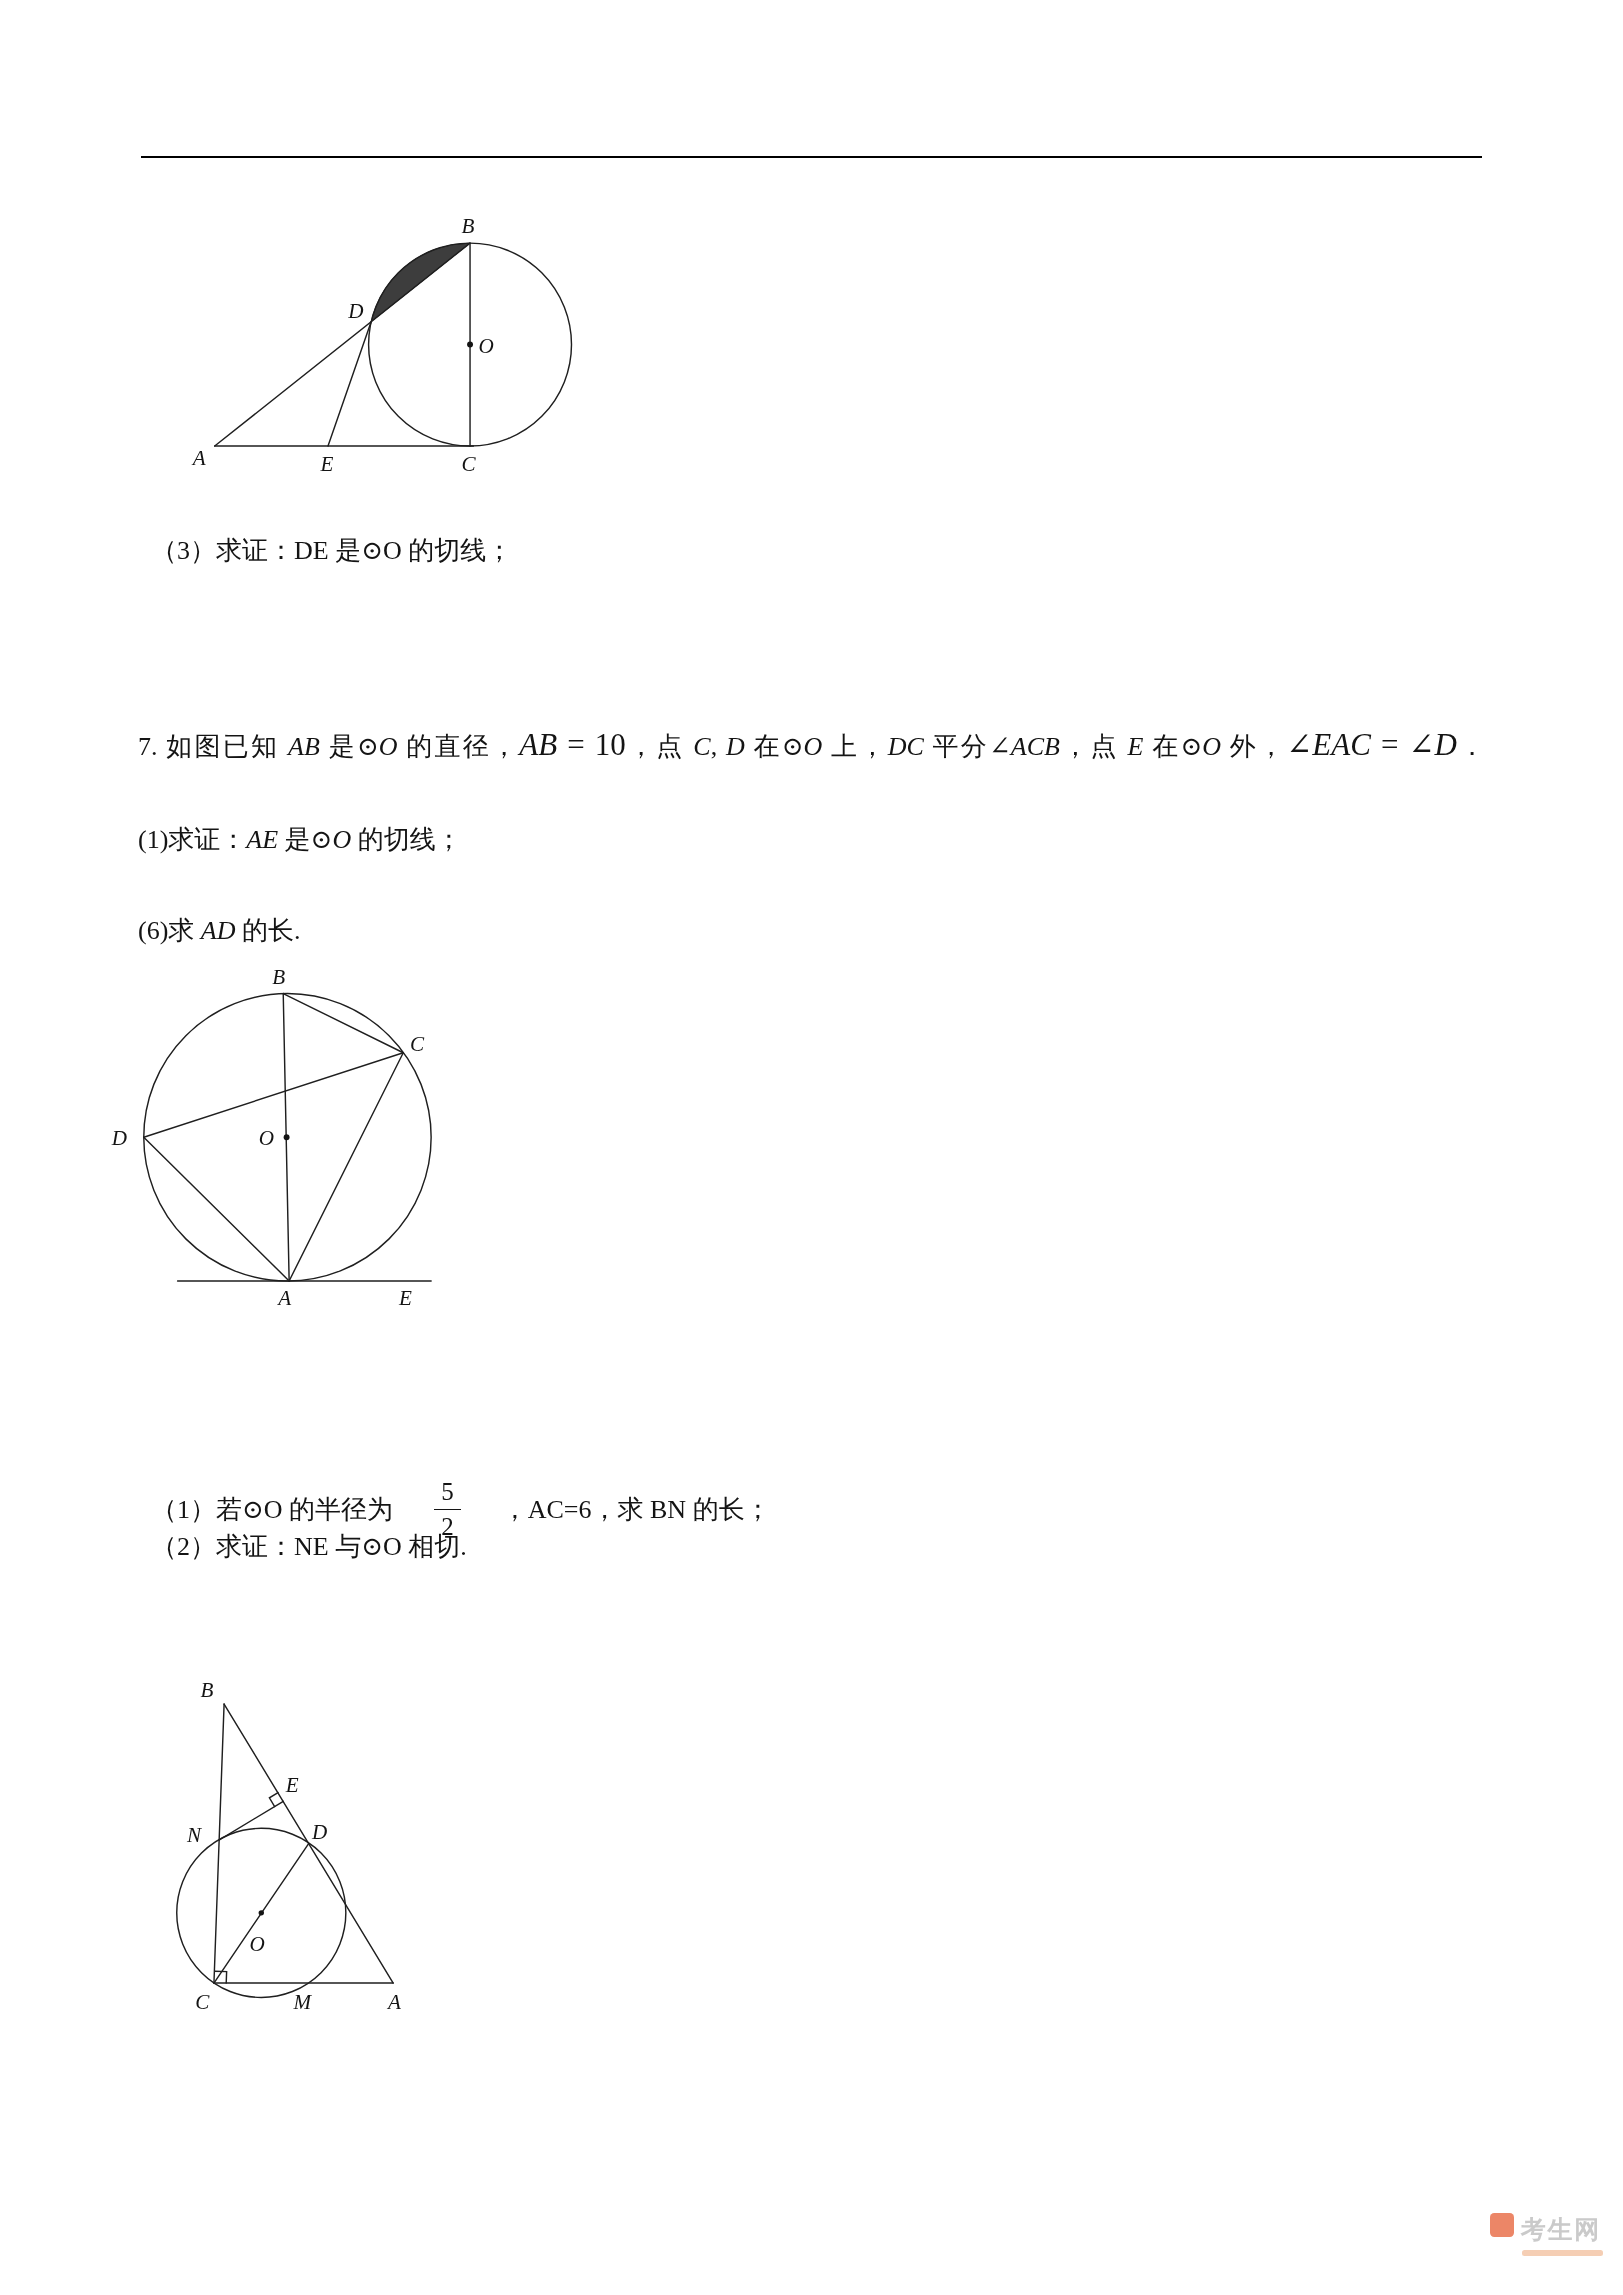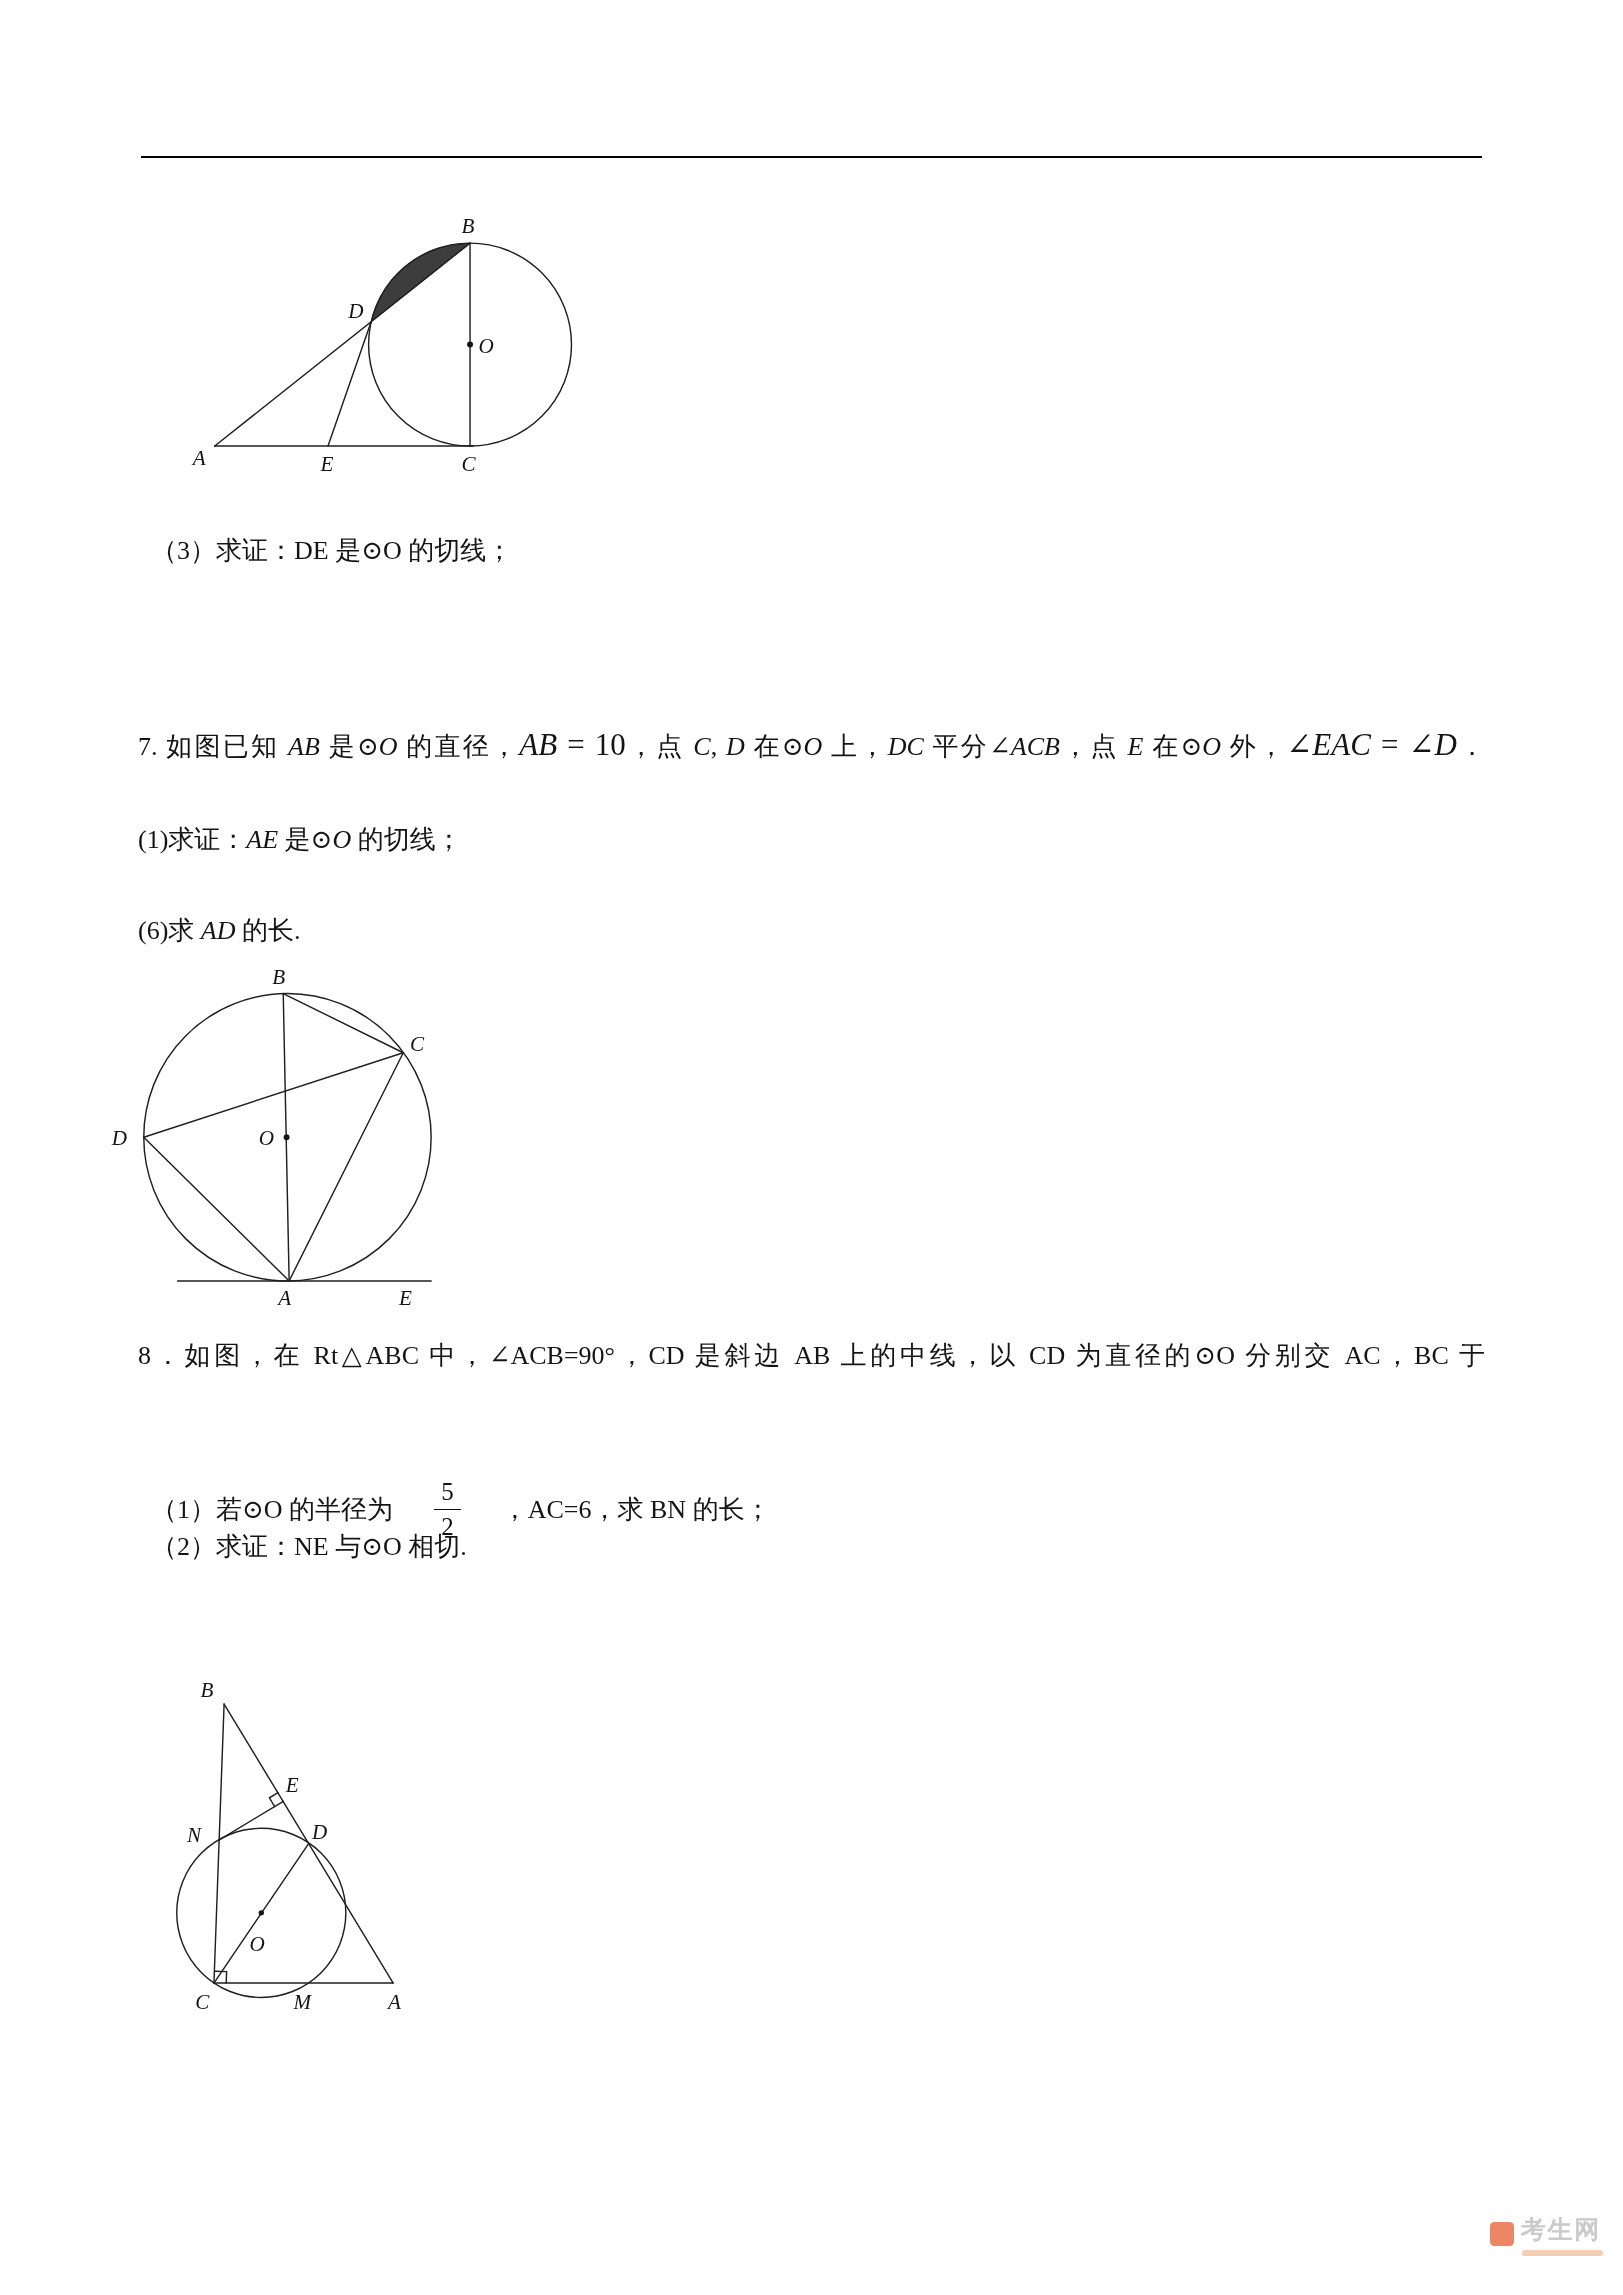--- a/index.html
+++ b/index.html
@@ -20,21 +20,21 @@
   .frac { display:inline-flex; flex-direction:column; align-items:center;
           margin:0 8.5px; line-height:1.15; font-size:25px; }
   .frac .num { padding:0 7.6px 2.5px; border-bottom:1.7px solid #141414; }
   .frac .den { padding-top:2.5px; }
   svg { display:block; }
   svg text { font-family:"Liberation Serif","DejaVu Serif",serif;
              font-style:italic; font-size:25px; fill:#141414; }
   svg line, svg circle.outline, svg polyline, svg path.outline {
     stroke:#1f1f1f; stroke-width:1.7; fill:none; stroke-linecap:round; }
   .watermark { opacity:.8; }
-  .wm-row { display:flex; align-items:flex-end; gap:6.8px; }
+  .wm-row { display:flex; align-items:flex-start; gap:6.8px; }
   .wm-icon { width:24px; height:24px; border-radius:4.2px; background:#e4582c;
              display:inline-block; opacity:.9; }
   .wm-text { font-family:"Liberation Sans","DejaVu Sans",sans-serif;
              font-size:25px; font-weight:bold; color:#bdbdbd; letter-spacing:1.7px; }
   .wm-sub { margin-top:4.2px; margin-left:32px; width:81px; height:6px;
             background:#eda26f; opacity:.65; border-radius:2.5px; }
 </style>
 </head>
 <body>
 
@@ -78,21 +78,20 @@
       <circle cx="229" cy="205" r="3.5" fill="#141414" stroke="none"></circle>
       <text x="212" y="24">B</text>
       <text x="375" y="103">C</text>
       <text x="22" y="214">D</text>
       <text x="196" y="214">O</text>
       <text x="219" y="404">A</text>
       <text x="362" y="404">E</text>
     </svg>
   </div>
 
-  <div class="abs tline just" style="left:138px; top:1338px; width:1347px;">8．如图，在 Rt△ABC 中，∠ACB=90°，CD 是斜边 AB 上的中线，以 CD 为直径的⊙O 分别交 AC，BC 于</div>
 
   <div class="abs fracline" style="left:151px; top:1478px;gap:32px;">
     <span>（1）若⊙O 的半径为</span>
     <span class="frac">
       <span class="num">5</span>
       <span class="den">2</span>
     </span>
     <span>，AC=6，求 BN 的长；</span>
   </div>
 

